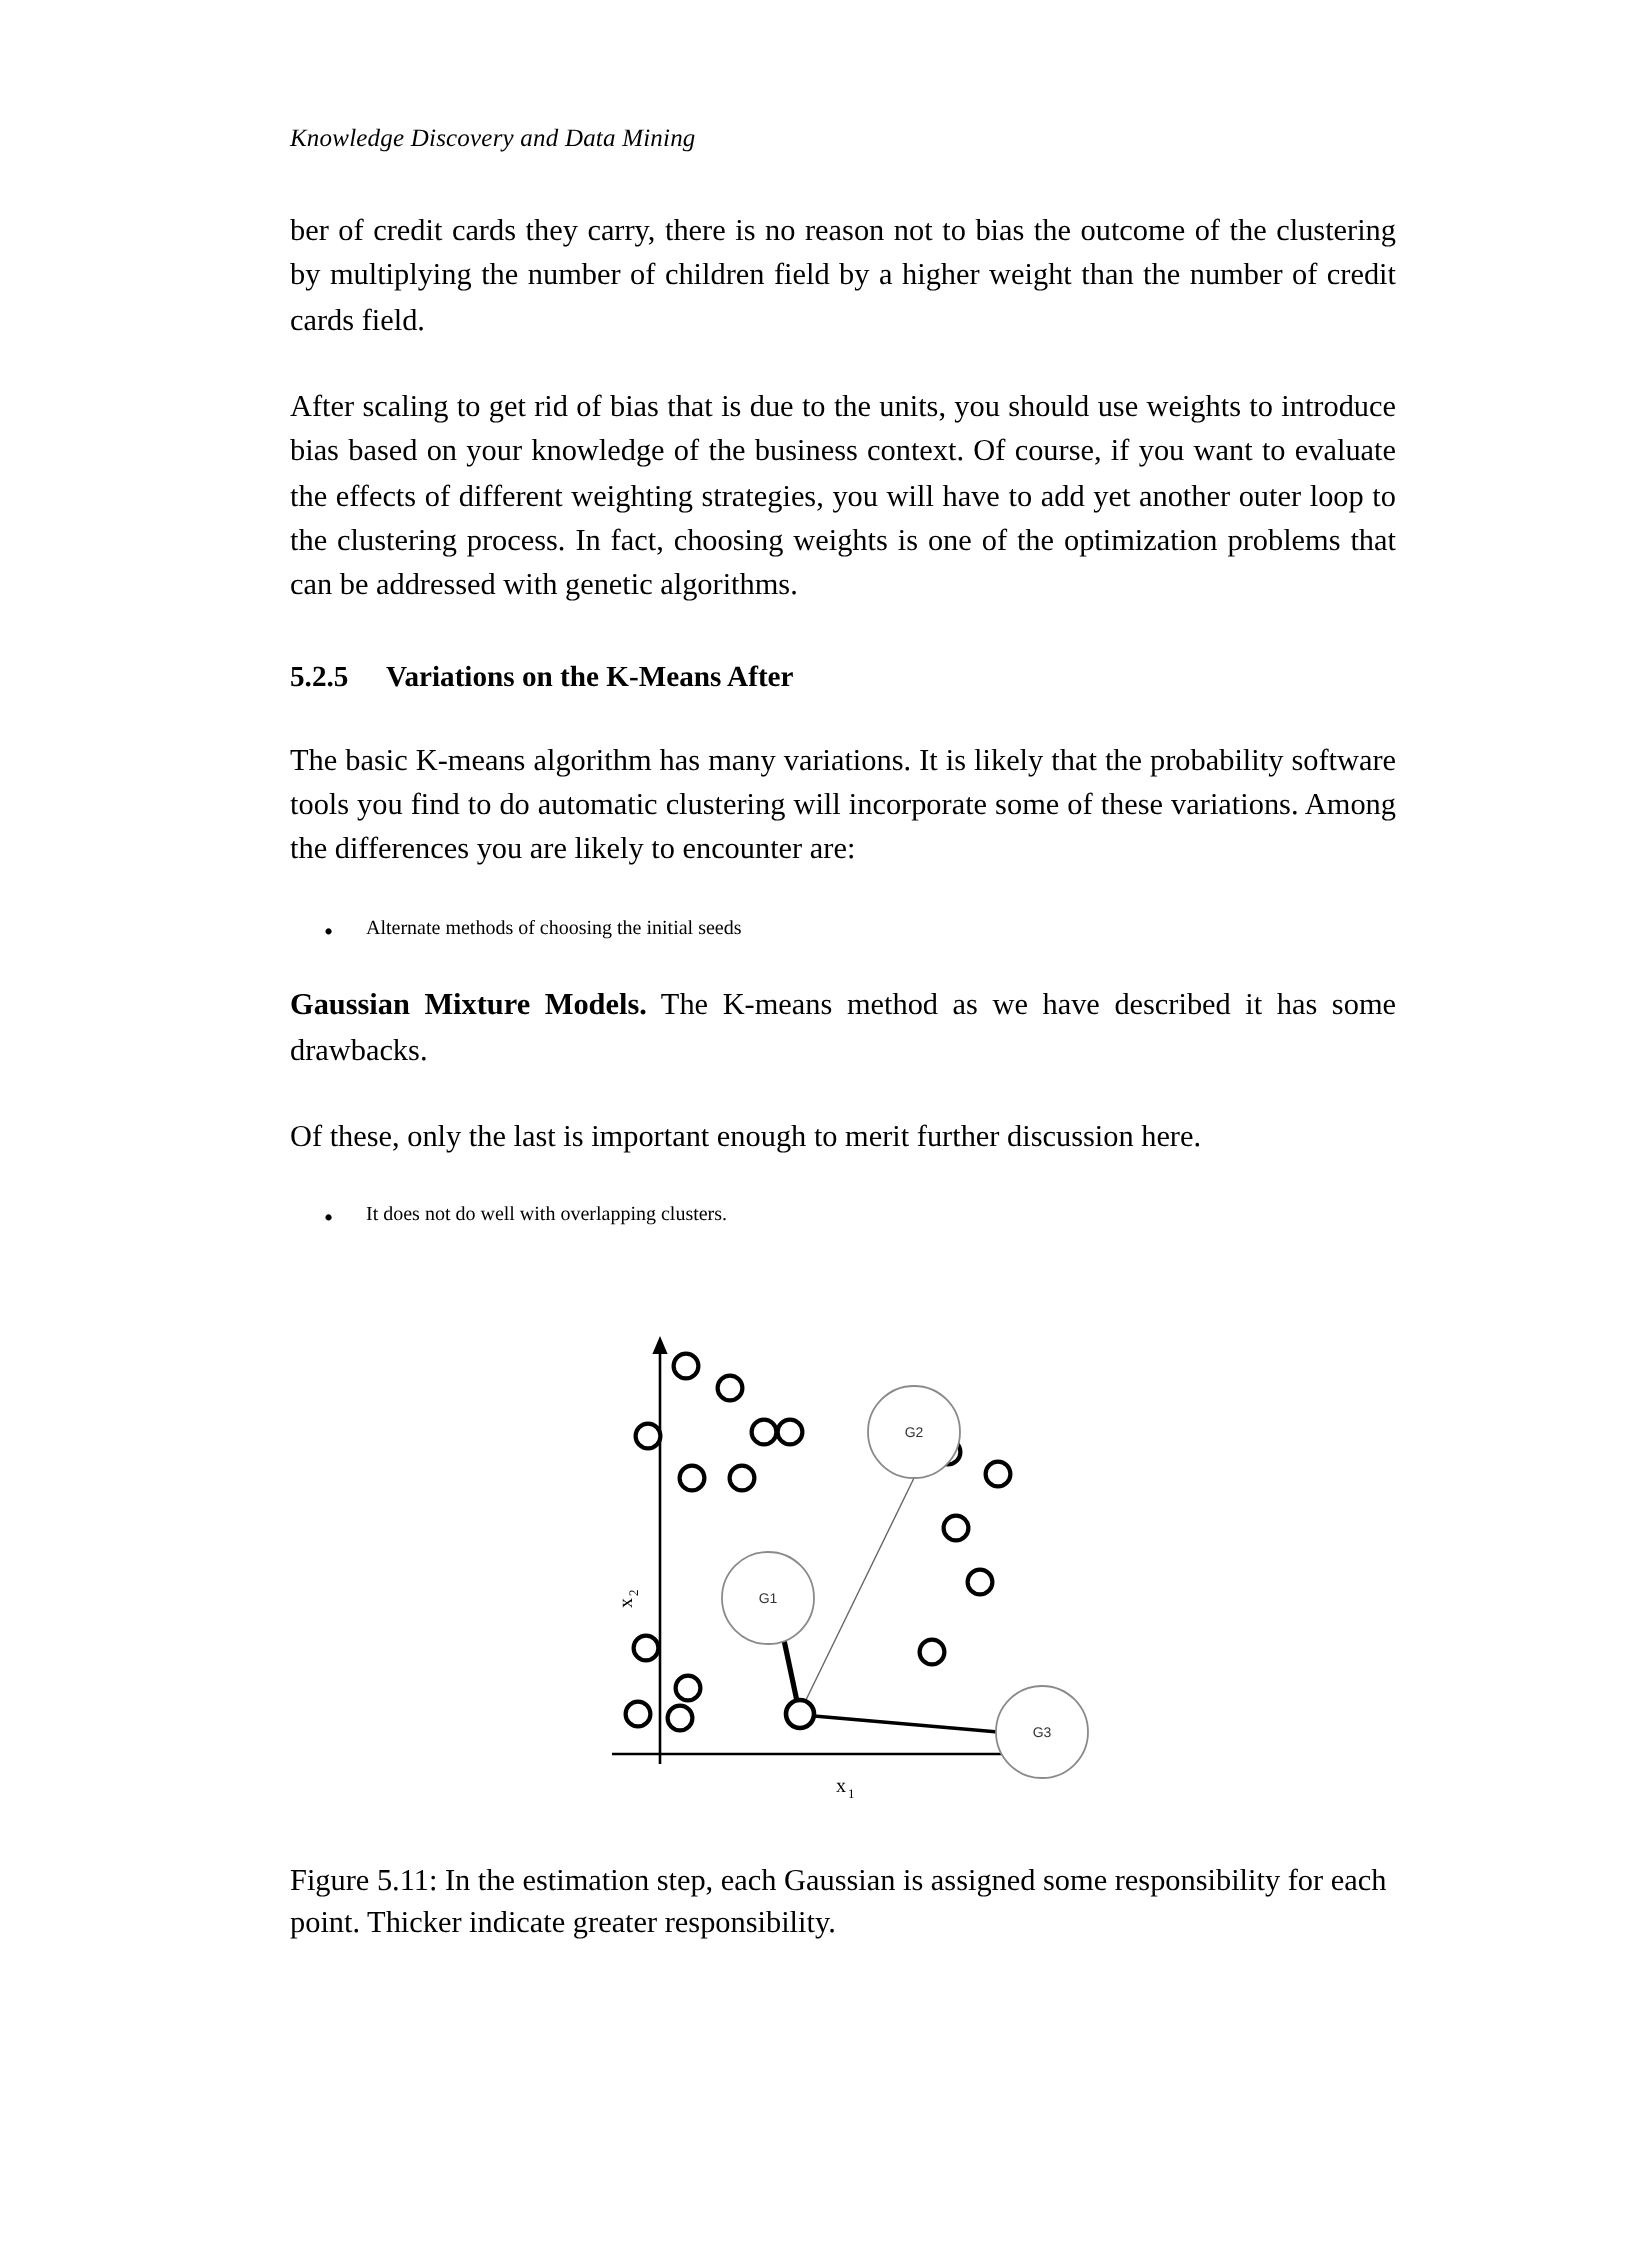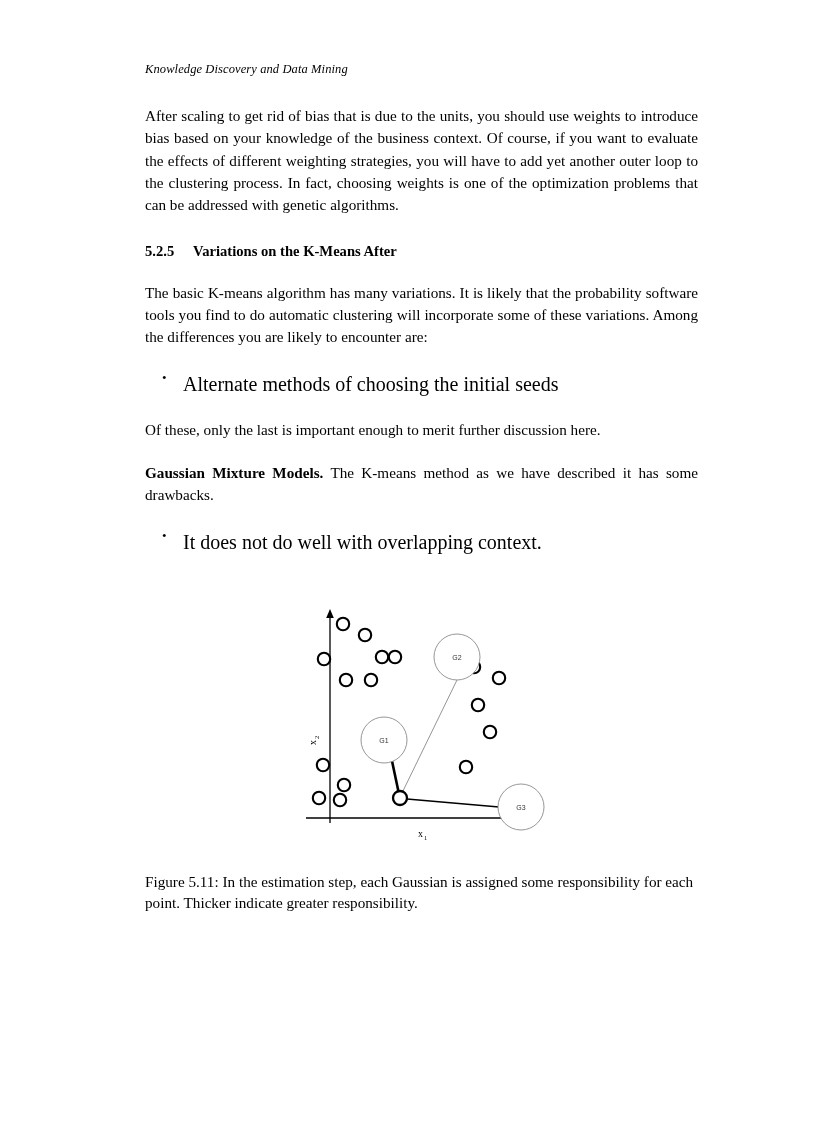--- a/index.html
+++ b/index.html
@@ -56,21 +56,21 @@
     min-width: 48px;
   }
 
   ul.bullets {
     list-style: none;
     margin: 0 0 20px 0;
     padding: 0;
   }
   ul.bullets li {
     position: relative;
-    font-size: 20px;
+    font-size: 10px;
     line-height: 1.45;
     padding-left: 38px;
     margin: 0 0 1px 0;
   }
   ul.bullets li::before {
     content: "\2022";
     position: absolute;
     left: 17px;
     top: -1px;
     font-size: 13px;
@@ -105,41 +105,42 @@
 </style>
 </head>
 <body>
 
 <div class="page">
 
   <div class="content">
 
     <div class="running-head">Knowledge Discovery and Data Mining</div>
 
+    <p class="body">ber of credit cards they carry, there is no reason not to bias the outcome of the clustering by multiplying the number of children field by a higher weight than the number of credit cards field.</p>
 
     <p class="body">After scaling to get rid of bias that is due to the units, you should use weights to introduce bias based on your knowledge of the business context. Of course, if you want to evaluate the effects of different weighting strategies, you will have to add yet another outer loop to the clustering process. In fact, choosing weights is one of the optimization problems that can be addressed with genetic algorithms.</p>
 
     <h3 class="section-heading">
       <span class="num">5.2.5</span><span>Variations on the K-Means After</span>
     </h3>
 
     <p class="body">The basic K-means algorithm has many variations. It is likely that the probability software tools you find to do automatic clustering will incorporate some of these variations. Among the differences you are likely to encounter are:</p>
 
     <ul class="bullets">
       <li>Alternate methods of choosing the initial seeds</li>
     </ul>
 
-    <p class="body">Of these, only the last is important enough to merit further discussion here.</p>
-
     <p class="body">
       <span class="lead-in">Gaussian Mixture Models.</span><span> The K-means method as we have described it has some drawbacks.</span>
     </p>
 
+    <p class="body">Of these, only the last is important enough to merit further discussion here.</p>
+
     <ul class="bullets">
-      <li>It does not do well with overlapping context.</li>
+      <li>It does not do well with overlapping clusters.</li>
     </ul>
 
     <div class="figure-wrap">
       <svg id="figure-svg" width="260" height="250" viewBox="0 0 260 250">
 
         <g stroke="#000" fill="none">
           <line x1="38" y1="20" x2="38" y2="228" stroke-width="1.3"></line>
           <path d="M38 14 L34.2 23 L41.8 23 Z" fill="#000" stroke="none"></path>
           <line x1="14" y1="223" x2="242" y2="223" stroke-width="1.3"></line>
           <path d="M248 223 L239 219.2 L239 226.8 Z" fill="#000" stroke="none"></path>

